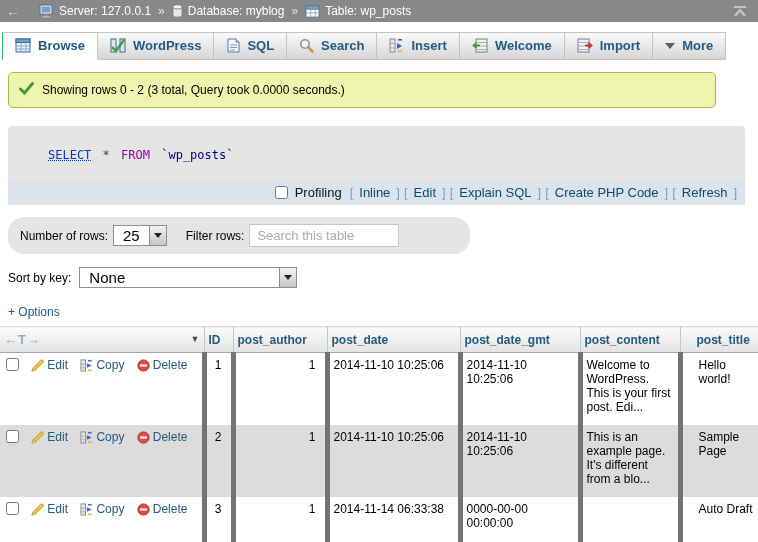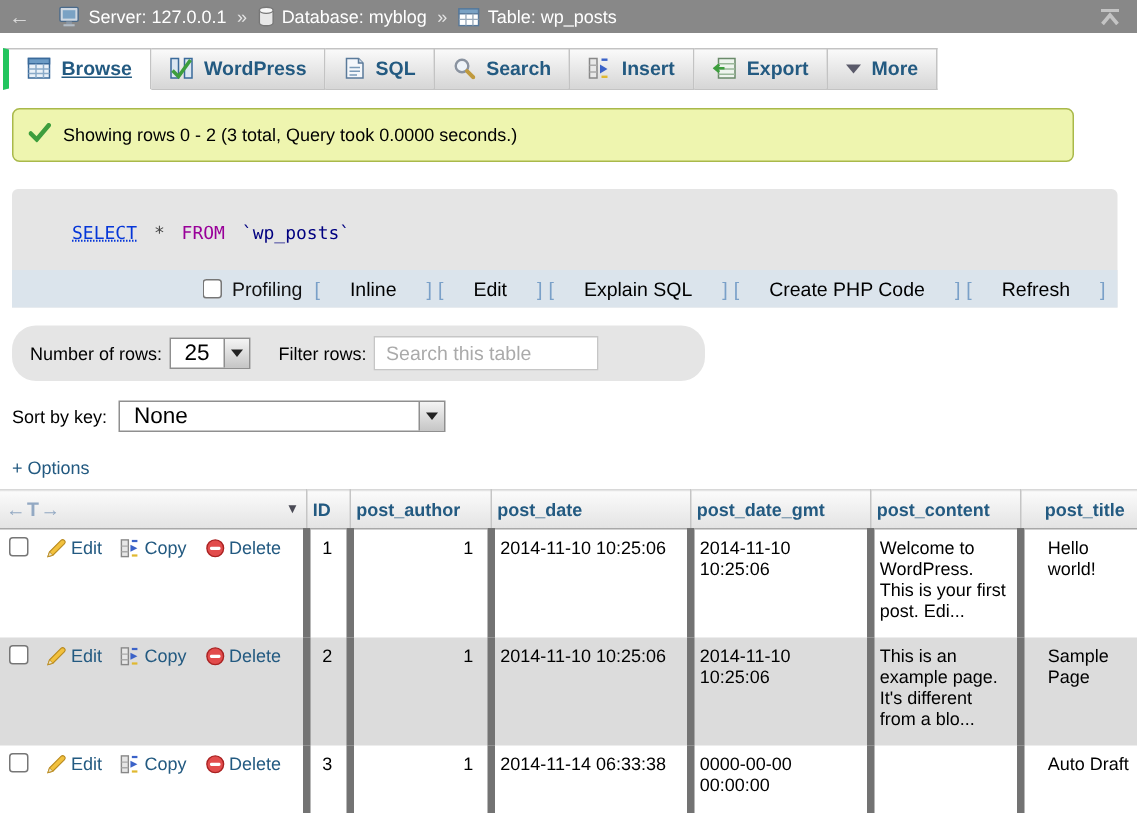--- a/index.html
+++ b/index.html
@@ -13,21 +13,21 @@
   .topbar .sep { color:#e5e5e5; margin:0 2px; }
   .topbar .crumb { color:#fff; }
   .topbar .spacer { flex:1; }
   .topbar svg { display:block; }
 
   
   .tabbar { display:flex; align-items:flex-end; padding:8px 0 0 2px; background:#fff; height:38px; }
   .tab { display:flex; align-items:center; gap:7px; padding:5px 12px 6px 12px;
     font-size:13px; font-weight:bold; color:#235a81; cursor:pointer;
     background:linear-gradient(#fafafa,#d6d6d6); border:1px solid #c3c3c3; border-left:none; }
-  .tab:first-child { border-left:4px solid #22c55e;text-decoration:underline; }
+  .tab:first-child { border-left:1px solid #22c55e; }
   .tab.active { background:#fff; border-bottom:1px solid #fff; }
   .tab svg { display:block; }
   .chev-down { width:0; height:0; border-left:5px solid transparent; border-right:5px solid transparent;
     border-top:6px solid #5a5a6a; }
 
   
   .message { margin:12px 42px 0 8px; background:#eef5af; border:1px solid #a9b94a;
     border-radius:5px; padding:9px 10px; display:flex; align-items:center; gap:8px; }
 
   
@@ -35,21 +35,21 @@
   .sqlquery { padding:22px 10px 18px 40px; font-family:"DejaVu Sans Mono", monospace; font-size:12px; }
   .kw-select { color:#0536d8; text-decoration:underline dotted; cursor:pointer; }
   .tok-star { color:#444; margin:0 4px; }
   .kw-from { color:#990099; margin-right:4px; }
   .tok-table { color:#000080; }
   .profilingbar { background:#dbe4ec; padding:5px 8px; display:flex; justify-content:flex-end;
     align-items:center; gap:4px; font-size:13px; }
   .profilingbar input { margin-right:3px; }
   .profilingbar .plabel { color:#111; margin-right:4px; }
   .profilingbar .bracket { color:#7aa0c8; }
-  .profilingbar a { color:#000000; text-decoration:none; cursor:pointer; margin:0 16px; }
+  .profilingbar a { color:#0c4a6e; text-decoration:none; cursor:pointer; margin:0 2px; }
 
   
   .controls { margin:12px 0 0 8px; width:462px; background:#e5e5e5; border-radius:16px;
     padding:7px 12px; display:flex; align-items:center; gap:5px; }
   .fakeselect { display:inline-flex; align-items:center; background:#fff;
     border:1px solid #8f8f8f; height:21px; cursor:pointer; }
   .fakeselect .val { padding:0 9px; font-size:15px; }
   .fakeselect .btn { width:17px; align-self:stretch; background:linear-gradient(#f4f4f4,#c6c6c6);
     border-left:1px solid #8f8f8f; display:flex; align-items:center; justify-content:center; }
   .fakeselect .btn::after { content:""; width:0; height:0; border-left:4px solid transparent;
@@ -186,21 +186,33 @@
   <div class="tab">
     <span>
       <svg width="16" height="15" viewBox="0 0 16 15">
         <rect x="4" y="1" width="11" height="13" fill="#eef4ee" stroke="#6a8a6a"></rect>
         <line x1="4" y1="4.5" x2="15" y2="4.5" stroke="#9ab89a"></line>
         <line x1="4" y1="8" x2="15" y2="8" stroke="#9ab89a"></line>
         <line x1="4" y1="11.5" x2="15" y2="11.5" stroke="#9ab89a"></line>
         <path d="M8 7.5 L2 7.5 M4.5 5 L1.5 7.5 L4.5 10" fill="none" stroke="#3d9e3d" stroke-width="1.8"></path>
       </svg>
     </span>
-    <span>Export</span>
+    <span>Welcome</span>
+  </div>
+  <div class="tab">
+    <span>
+      <svg width="16" height="15" viewBox="0 0 16 15">
+        <rect x="1" y="1" width="11" height="13" fill="#f2f2f6" stroke="#7a7a9a"></rect>
+        <line x1="1" y1="4.5" x2="12" y2="4.5" stroke="#aab"></line>
+        <line x1="1" y1="8" x2="12" y2="8" stroke="#aab"></line>
+        <line x1="1" y1="11.5" x2="12" y2="11.5" stroke="#aab"></line>
+        <path d="M8 7.5 L14 7.5 M11.5 5 L14.5 7.5 L11.5 10" fill="none" stroke="#cc3333" stroke-width="1.8"></path>
+      </svg>
+    </span>
+    <span>Import</span>
   </div>
   <div class="tab">
     <span class="chev-down"></span>
     <span>More</span>
   </div>
 </div>
 
 
 <div class="message">
   <span>

